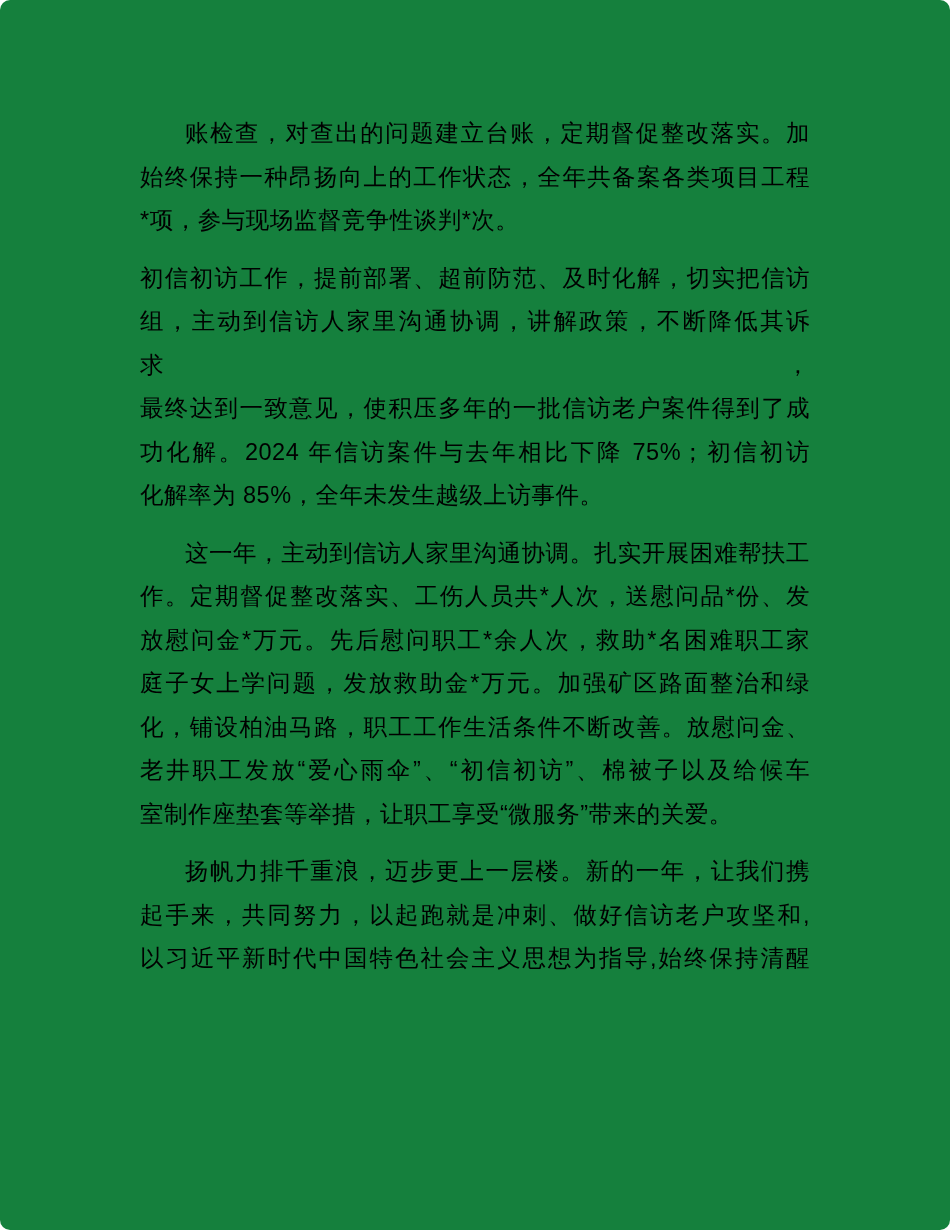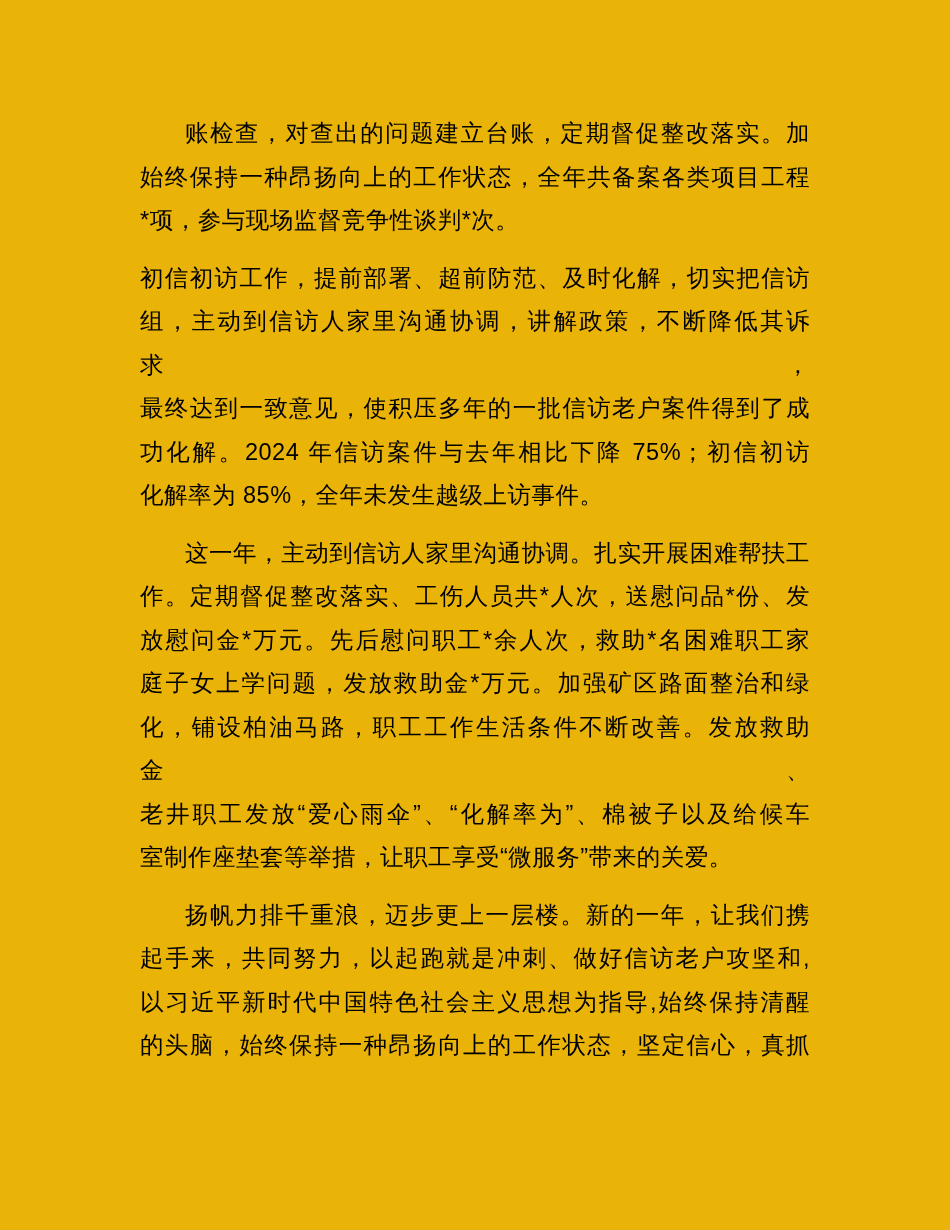--- a/index.html
+++ b/index.html
@@ -37,43 +37,42 @@
   .line.first {
     text-indent: 45px;
   }
   .line.para-end {
     text-align-last: left;
   }
 </style>
 </head>
 <body>
 
-<div class="page" style="background: #eab308; color: rgb(0, 0, 0);">
+<div class="page" style="background: #15803d; color: rgb(0, 0, 0); border-radius: 10px;">
   <div class="doc-body">
       <div class="para">
         <div class="line first">账检查，对查出的问题建立台账，定期督促整改落实。加</div>
         <div class="line">始终保持一种昂扬向上的工作状态，全年共备案各类项目工程</div>
         <div class="line para-end">*项，参与现场监督竞争性谈判*次。</div>
       </div>
       <div class="para">
         <div class="line">初信初访工作，提前部署、超前防范、及时化解，切实把信访</div>
         <div class="line">组，主动到信访人家里沟通协调，讲解政策，不断降低其诉求，</div>
         <div class="line">最终达到一致意见，使积压多年的一批信访老户案件得到了成</div>
         <div class="line">功化解。2024 年信访案件与去年相比下降 75%；初信初访</div>
         <div class="line para-end">化解率为 85%，全年未发生越级上访事件。</div>
       </div>
       <div class="para">
         <div class="line first">这一年，主动到信访人家里沟通协调。扎实开展困难帮扶工</div>
         <div class="line">作。定期督促整改落实、工伤人员共*人次，送慰问品*份、发</div>
         <div class="line">放慰问金*万元。先后慰问职工*余人次，救助*名困难职工家</div>
         <div class="line">庭子女上学问题，发放救助金*万元。加强矿区路面整治和绿</div>
-        <div class="line">化，铺设柏油马路，职工工作生活条件不断改善。发放救助金、</div>
-        <div class="line">老井职工发放“爱心雨伞”、“化解率为”、棉被子以及给候车</div>
+        <div class="line">化，铺设柏油马路，职工工作生活条件不断改善。放慰问金、</div>
+        <div class="line">老井职工发放“爱心雨伞”、“初信初访”、棉被子以及给候车</div>
         <div class="line para-end">室制作座垫套等举措，让职工享受“微服务”带来的关爱。</div>
       </div>
       <div class="para">
         <div class="line first">扬帆力排千重浪，迈步更上一层楼。新的一年，让我们携</div>
         <div class="line">起手来，共同努力，以起跑就是冲刺、做好信访老户攻坚和,</div>
         <div class="line">以习近平新时代中国特色社会主义思想为指导,始终保持清醒</div>
-        <div class="line">的头脑，始终保持一种昂扬向上的工作状态，坚定信心，真抓</div>
       </div>
     </div>
 </div>
 
 </body></html>

